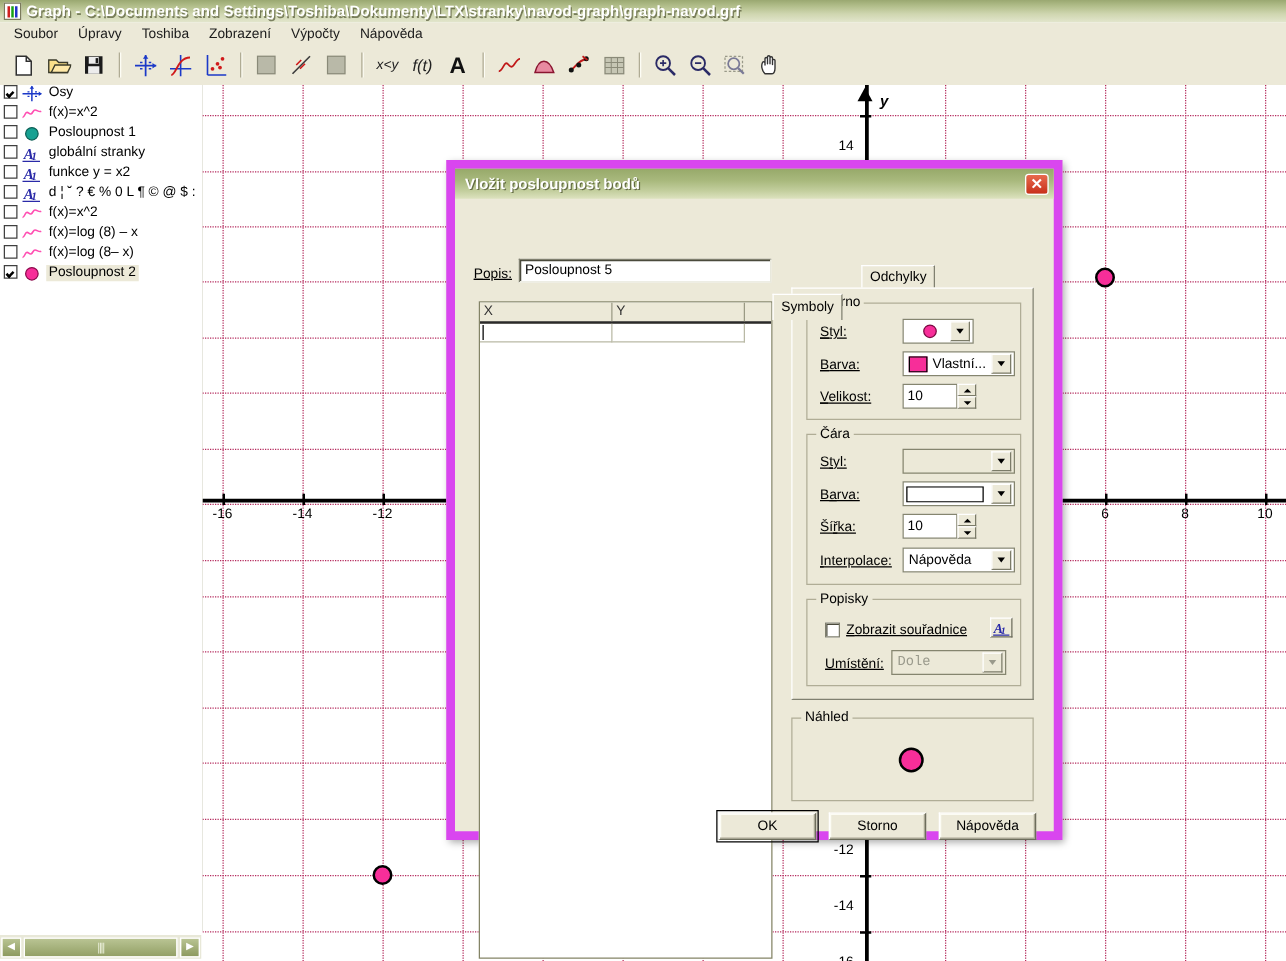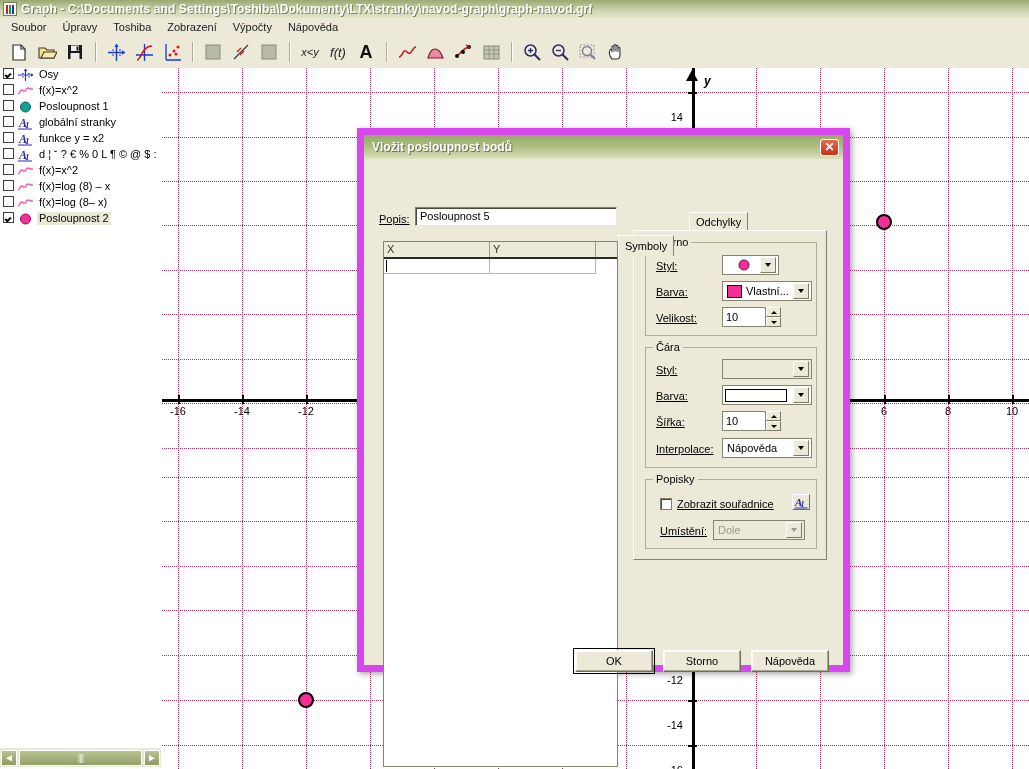--- a/index.html
+++ b/index.html
@@ -156,21 +156,21 @@
     display:flex;align-items:center;
   }
   .combo .cbtxt{flex:1;padding-left:4px;font-size:11px;color:#000;white-space:nowrap;overflow:hidden;}
   .combo .cbarrow{
     width:16px;height:16px;margin-right:2px;flex:0 0 auto;
     background:#ece9d8;border:1px solid #fff;
     border-right-color:#7b7b68;border-bottom-color:#7b7b68;
     box-sizing:border-box;display:flex;align-items:center;justify-content:center;
   }
   .combo.disabled{background:#ece9d8;}
-  .combo.disabled .cbtxt{color:#9a9a8c;}
+  .combo.disabled .cbtxt{color:#9a9a8c;font-family:Liberation Mono, monospace;}
   .caret{
     width:0;height:0;border-left:3px solid transparent;border-right:3px solid transparent;
     border-top:4px solid #000;
   }
   .caret.dis{border-top-color:#9a9a8c;}
   .spinbox{
     position:absolute;height:20px;background:#fff;
     border:1px solid #85856f;box-sizing:border-box;
     font-size:11px;color:#000;padding-left:3px;line-height:18px;
   }
@@ -707,20 +707,24 @@
 
         <span class="lbl" style="position:absolute;left:14px;top:45px;"><u class="acc">U</u>místění:</span>
         <div class="combo disabled" style="left:67px;top:40px;width:92px;">
           <span class="cbtxt">Dole</span>
           <span class="cbarrow">
               <i class="caret dis"></i>
             </span>
         </div>
       </div>
 
+      <div class="group" style="left:269px;top:415px;width:194px;height:67px;">
+        <span class="gtitle">Náhled</span>
+        <span style="position:absolute;left:85px;top:23px;width:20px;height:20px;border-radius:50%;background:#f72e99;border:2px solid #000;box-sizing:border-box;"></span>
+      </div>
 
       <div class="btn default" style="left:211px;top:491px;width:78px;height:22px;">OK</div>
       <div class="btn" style="left:299px;top:491px;width:78px;height:22px;">Storno</div>
       <div class="btn" style="left:387px;top:491px;width:78px;height:22px;">Nápověda</div>
 
     </div>
   </div>
 
 </div>
 

